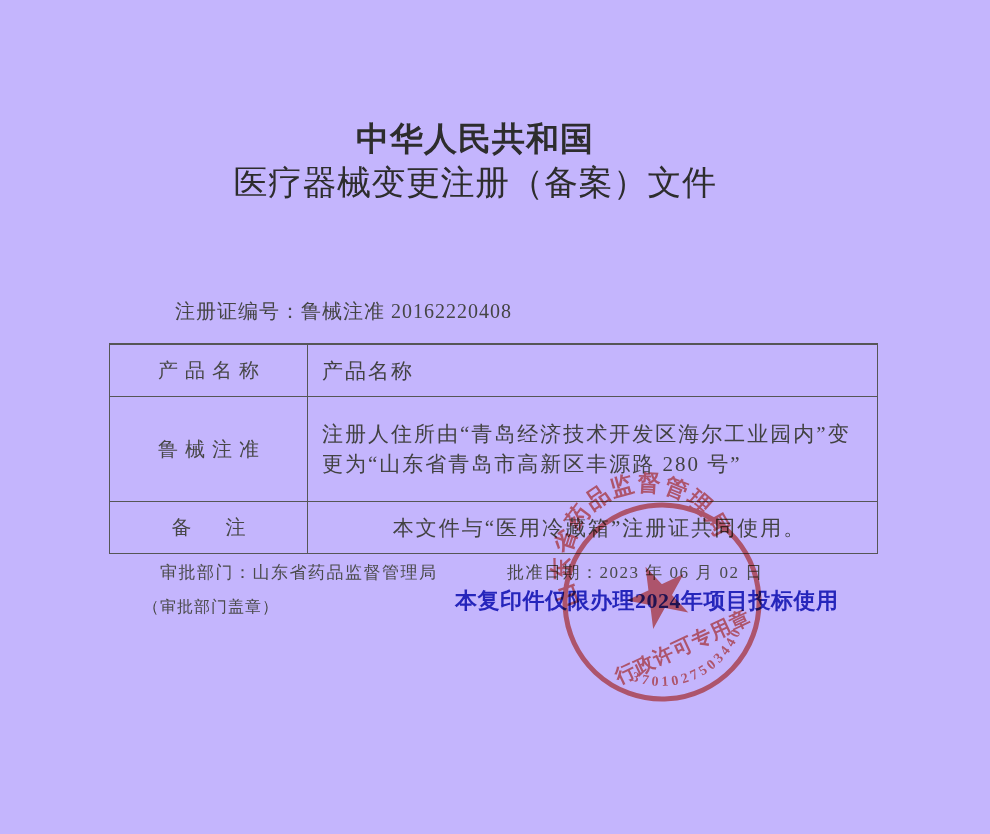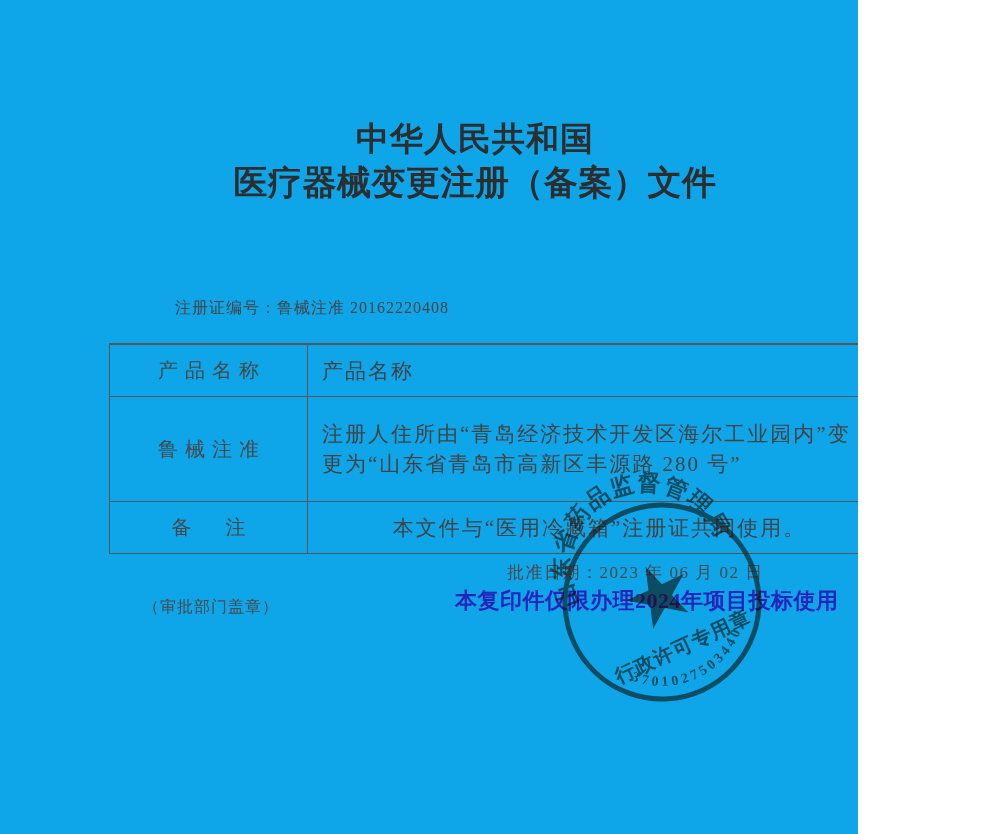--- a/index.html
+++ b/index.html
@@ -1,50 +1,50 @@
 <!DOCTYPE html>
 <html><head>
 <meta charset="utf-8">
 <style>
   * { margin: 0; padding: 0; box-sizing: border-box; }
   html, body { background: #ffffff; }
   .page {
     position: relative;
-    width: 858px;
+    width: 990px;
     height: 834px;
-    background: #0ea5e9;
+    background: #c4b5fd;
     font-family: "Liberation Serif", "DejaVu Serif", serif;
     color: #3a3a3a;
     overflow: hidden;
   }
   .title-block {
     position: absolute;
     top: 118px;
     left: 0;
     width: 950px;
     text-align: center;
     color: #2d2d2d;
   }
   .title-line1 {
     font-size: 33px;
     font-weight: bold;
     letter-spacing: 1px;
     line-height: 42px;
   }
   .title-line2 {
     font-size: 34px;
-    font-weight: bold;
+    font-weight: normal;
     letter-spacing: 0.5px;
     line-height: 46px;
   }
   .reg-line {
     position: absolute;
     top: 298px;
     left: 175px;
-    font-size: 16px;
+    font-size: 20px;
     letter-spacing: 1px;
     color: #454545;
     white-space: nowrap;
   }
   .doc-table {
     position: absolute;
     left: 109px;
     top: 343px;
     width: 769px;
     border: 1px solid #565656;
@@ -165,20 +165,21 @@
       </div>
     </div>
     <div class="t-row row-3">
       <div class="t-label">备　注</div>
       <div class="t-content">
         <div class="t-line">本文件与“医用冷藏箱”注册证共同使用。</div>
       </div>
     </div>
   </div>
 
+  <div class="footer-dept">审批部门：山东省药品监督管理局</div>
   <div class="footer-date">批准日期：2023 年 06 月 02 日</div>
   <div class="copy-restriction">本复印件仅限办理2024年项目投标使用</div>
   <div class="seal-note">（审批部门盖章）</div>
 
   <svg class="stamp" viewBox="0 0 260 260" xmlns="http://www.w3.org/2000/svg">
     <g transform="rotate(-25 130 130)">
       <circle cx="130" cy="130" r="97" fill="none" stroke="#d94f43" stroke-width="5"></circle>
       <path id="stamp-arc-top" d="M 56.6 110.3 A 76 76 0 1 1 203.4 110.3" fill="none"></path>
       <path id="stamp-arc-bottom" d="M 57.3 172 A 84 84 0 0 0 202.7 172" fill="none"></path>
       <polygon points="130,91 110.6,150.7 161.4,113.8 98.6,113.8 149.4,150.7" fill="#d94f43"></polygon>

